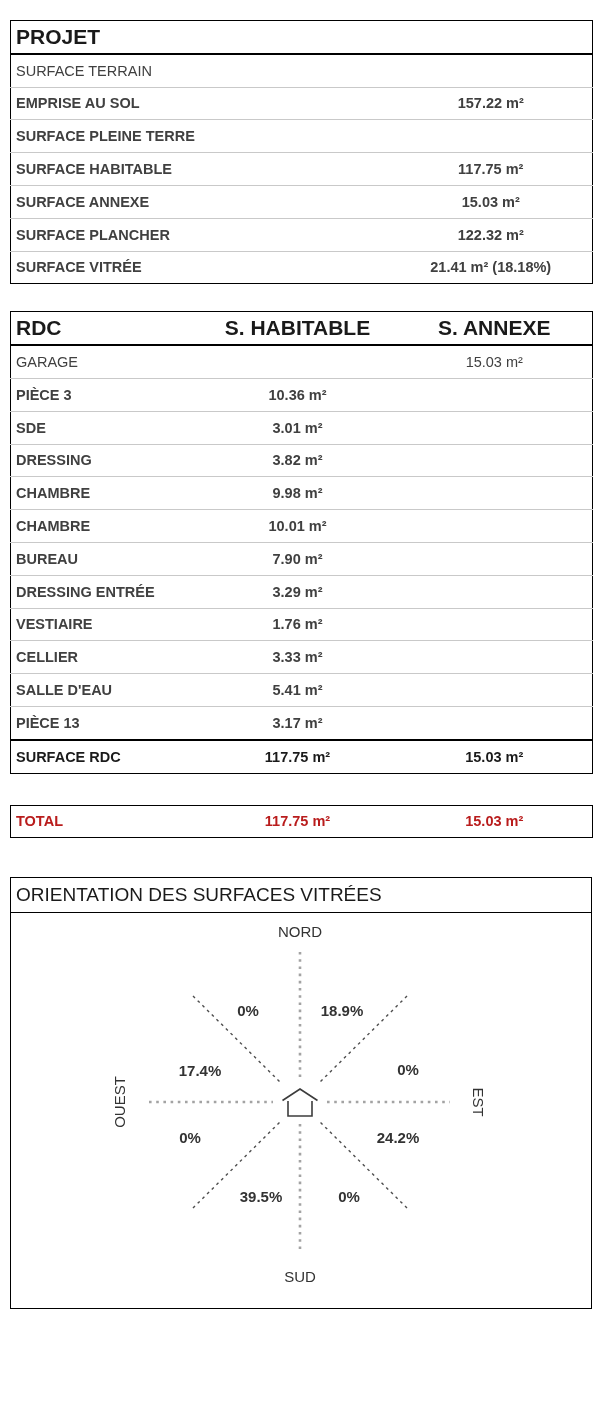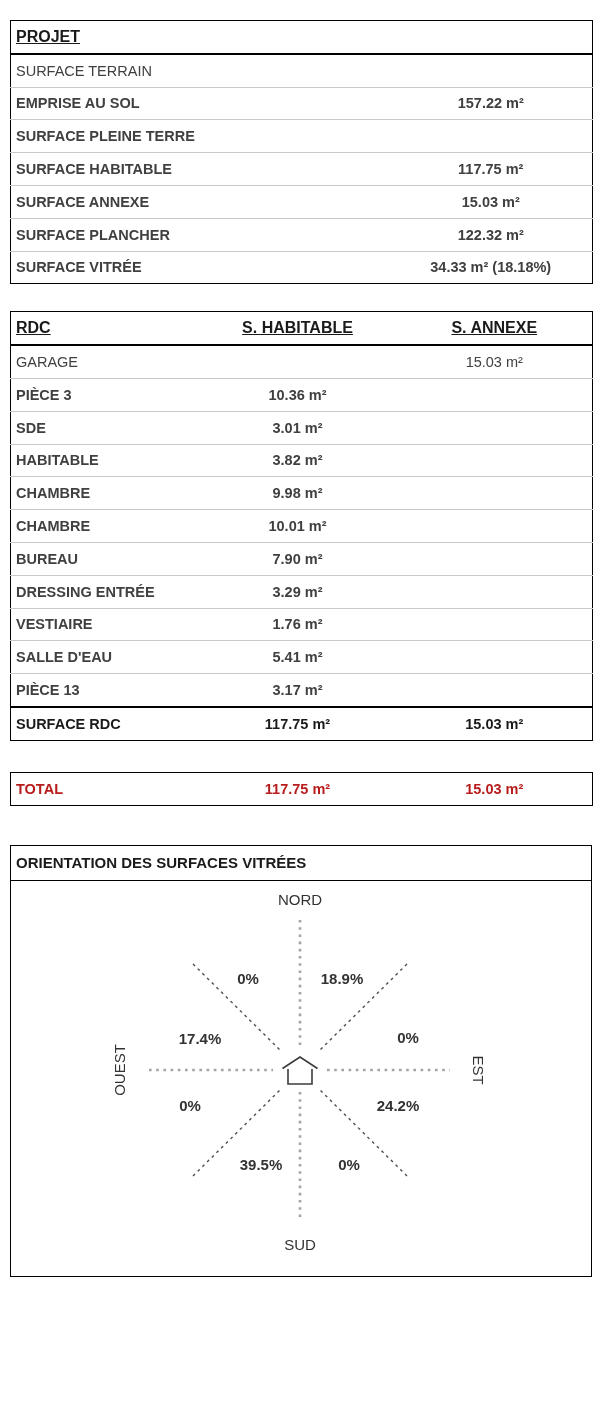--- a/index.html
+++ b/index.html
@@ -20,25 +20,24 @@
   }
   table.surface-table {
     width: 582px;
     border-collapse: collapse;
     table-layout: fixed;
     border: 1.5px solid #000;
     font-size: 14.5px;
     color: #404040;
   }
   table.surface-table th {
-    font-size: 16px;
+    font-size: 21px;
     font-weight: 700;
     color: #1a1a1a;
     border-bottom: 2px solid #000;
-    text-decoration: underline;
   }
   table.surface-table th, table.surface-table td {
     height: 31.8px;
     padding: 0 8px 0 5px;
     white-space: nowrap;
     overflow: hidden;
   }
   th.col-label, td.col-label { text-align: left; }
   th.col-value, td.col-value { text-align: center; padding-right: 8px; }
   tbody tr + tr td { border-top: 1px solid #c9c9c9; font-weight: bold; }
@@ -55,22 +54,22 @@
 
   .orientation-box {
     width: 582px;
     box-sizing: border-box;
     border: 1.5px solid #000;
   }
   .orientation-header {
     height: 34px;
     line-height: 34px;
     padding-left: 5px;
-    font-size: 15px;
-    font-weight: 700;
+    font-size: 19px;
+    font-weight: 400;
     color: #1a1a1a;
     border-bottom: 1.5px solid #000;
   }
   .compass-wrap {
     width: 579px;
     height: 395px;
     position: relative;
     text-align: right;
   }
   svg text {
@@ -146,21 +145,21 @@
           <td class="col-value">15.03 m²</td>
         </tr>
 
         <tr>
           <td class="col-label">SURFACE PLANCHER</td>
           <td class="col-value">122.32 m²</td>
         </tr>
 
         <tr>
           <td class="col-label">SURFACE VITRÉE</td>
-          <td class="col-value">34.33 m² (18.18%)</td>
+          <td class="col-value">21.41 m² (18.18%)</td>
         </tr>
       </tbody>
   </table>
 
   <table class="surface-table tbl-rdc">
     <colgroup>
         <col style="width:188px">
         <col style="width:201px">
         <col style="width:193px">
       </colgroup>
@@ -186,21 +185,21 @@
           <td class="col-value"></td>
         </tr>
 
         <tr>
           <td class="col-label">SDE</td>
           <td class="col-value">3.01 m²</td>
           <td class="col-value"></td>
         </tr>
 
         <tr>
-          <td class="col-label">HABITABLE</td>
+          <td class="col-label">DRESSING</td>
           <td class="col-value">3.82 m²</td>
           <td class="col-value"></td>
         </tr>
 
         <tr>
           <td class="col-label">CHAMBRE</td>
           <td class="col-value">9.98 m²</td>
           <td class="col-value"></td>
         </tr>
 
@@ -221,20 +220,25 @@
           <td class="col-value">3.29 m²</td>
           <td class="col-value"></td>
         </tr>
 
         <tr>
           <td class="col-label">VESTIAIRE</td>
           <td class="col-value">1.76 m²</td>
           <td class="col-value"></td>
         </tr>
 
+        <tr>
+          <td class="col-label">CELLIER</td>
+          <td class="col-value">3.33 m²</td>
+          <td class="col-value"></td>
+        </tr>
 
         <tr>
           <td class="col-label">SALLE D'EAU</td>
           <td class="col-value">5.41 m²</td>
           <td class="col-value"></td>
         </tr>
 
         <tr>
           <td class="col-label">PIÈCE 13</td>
           <td class="col-value">3.17 m²</td>

